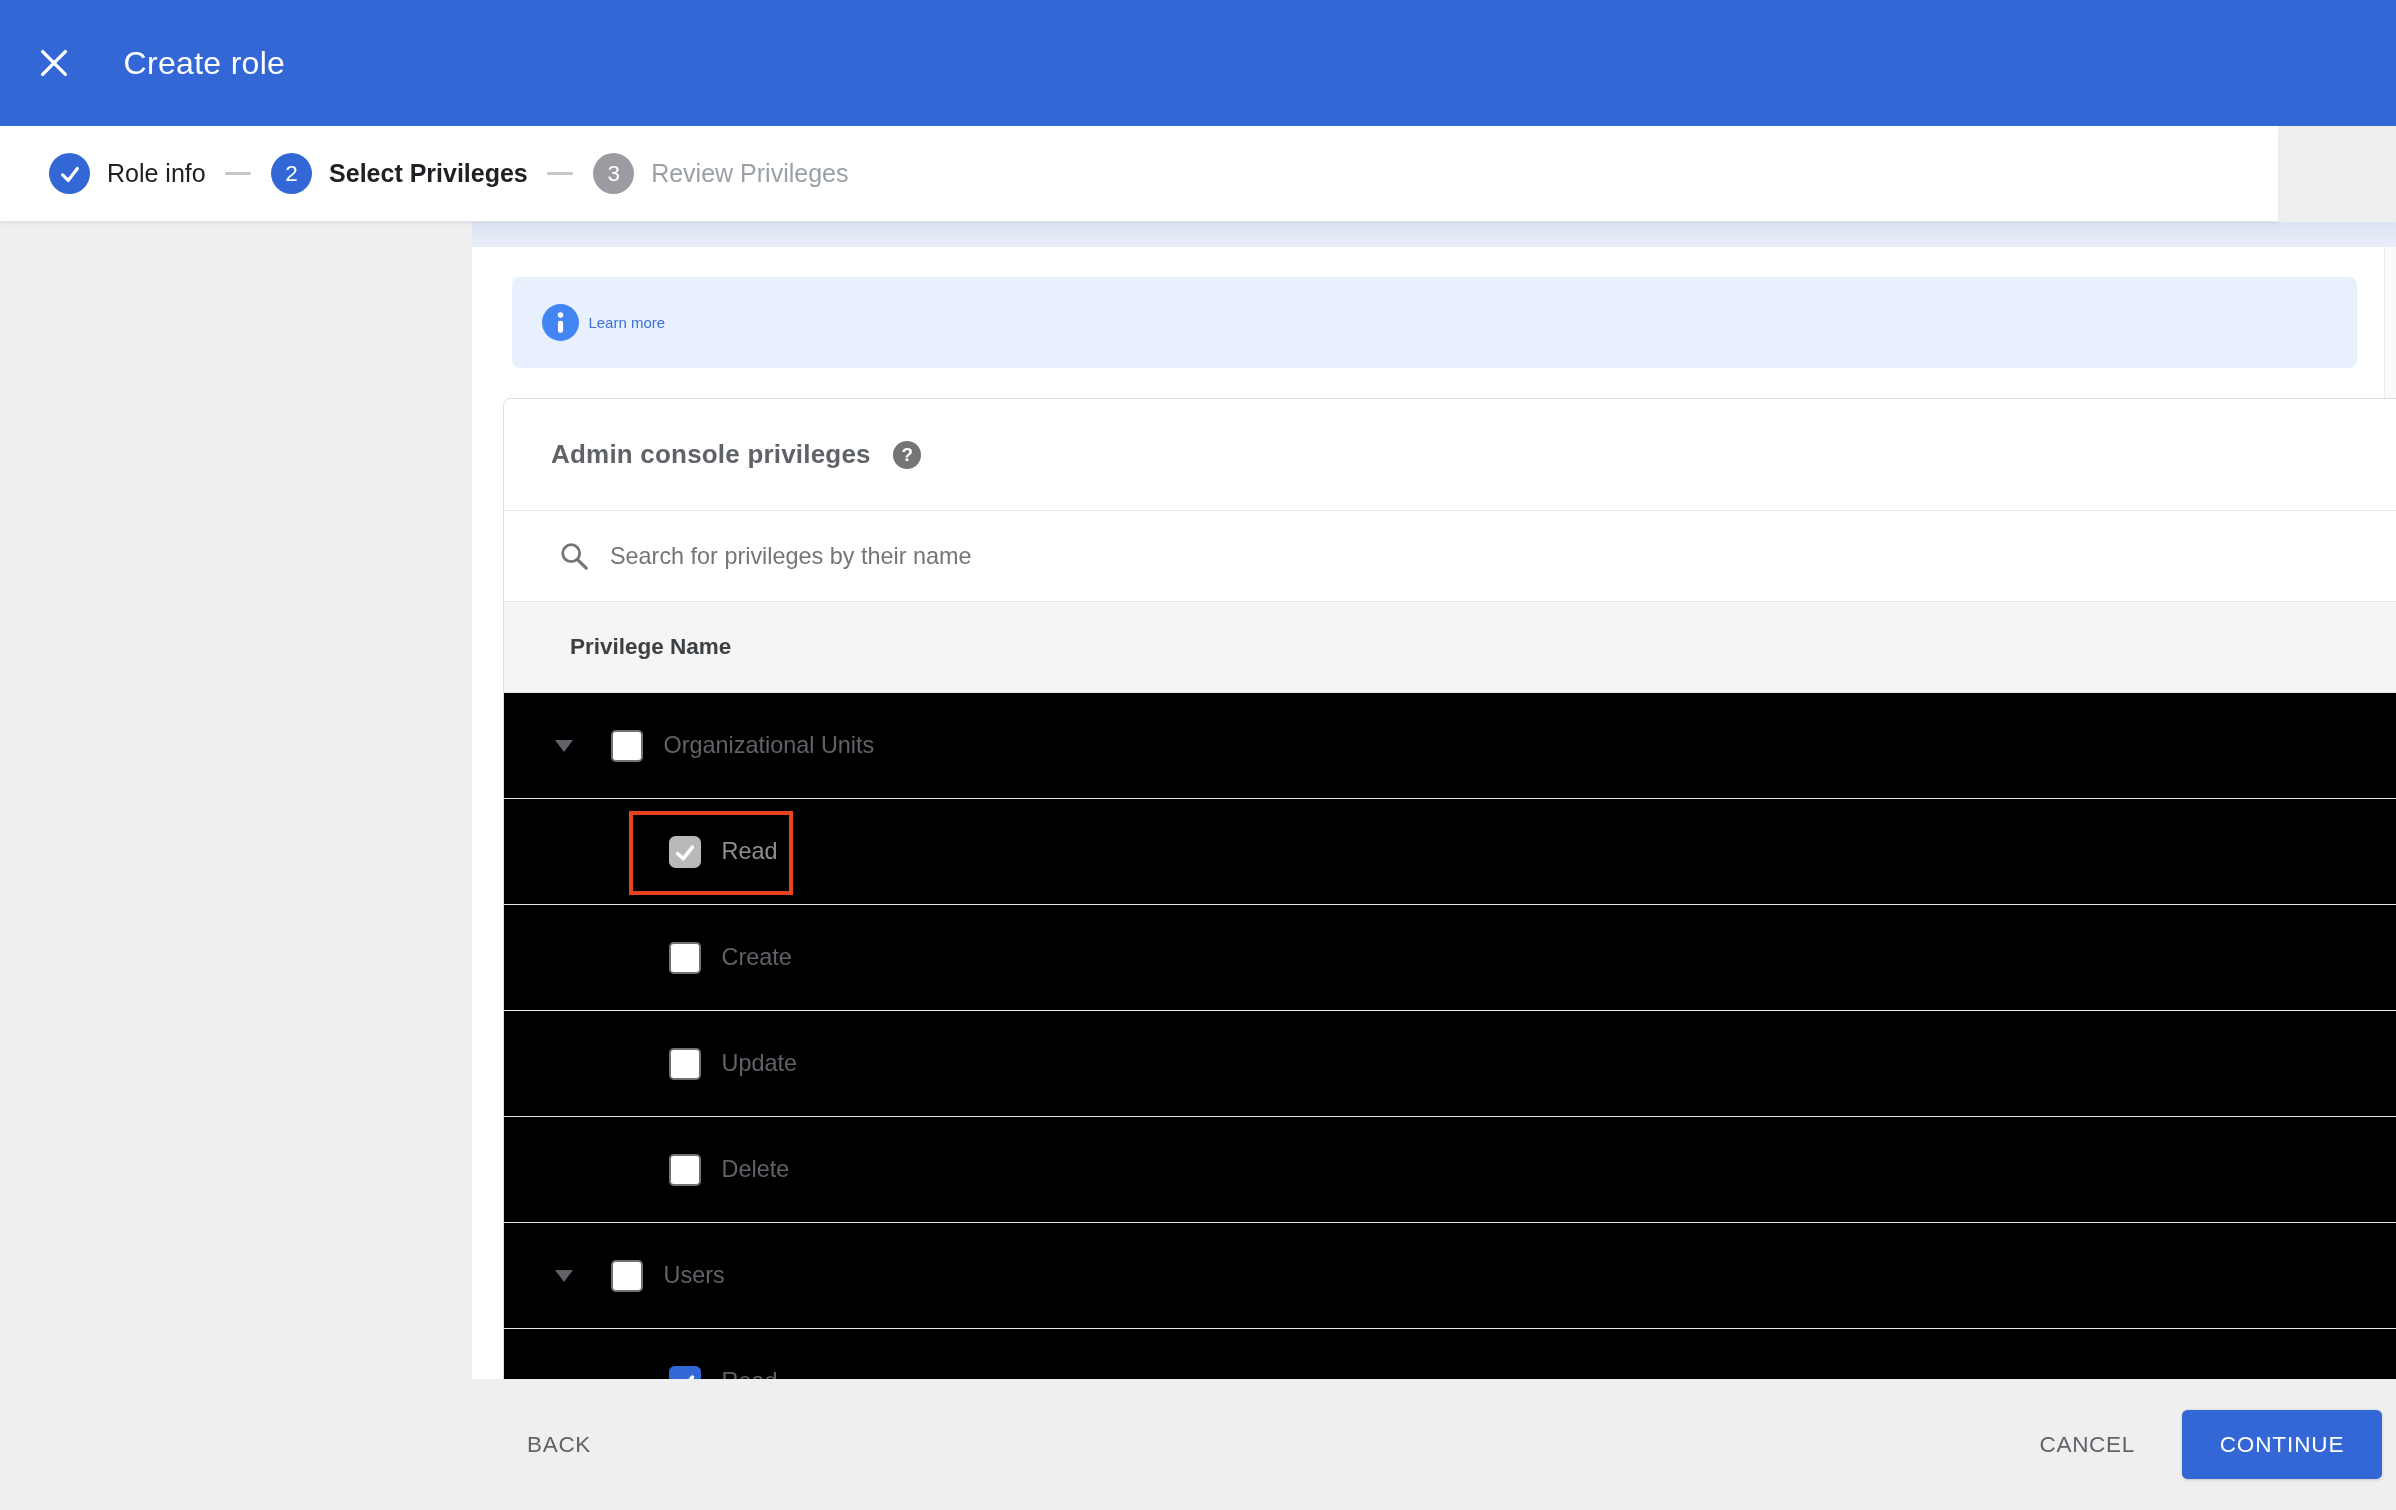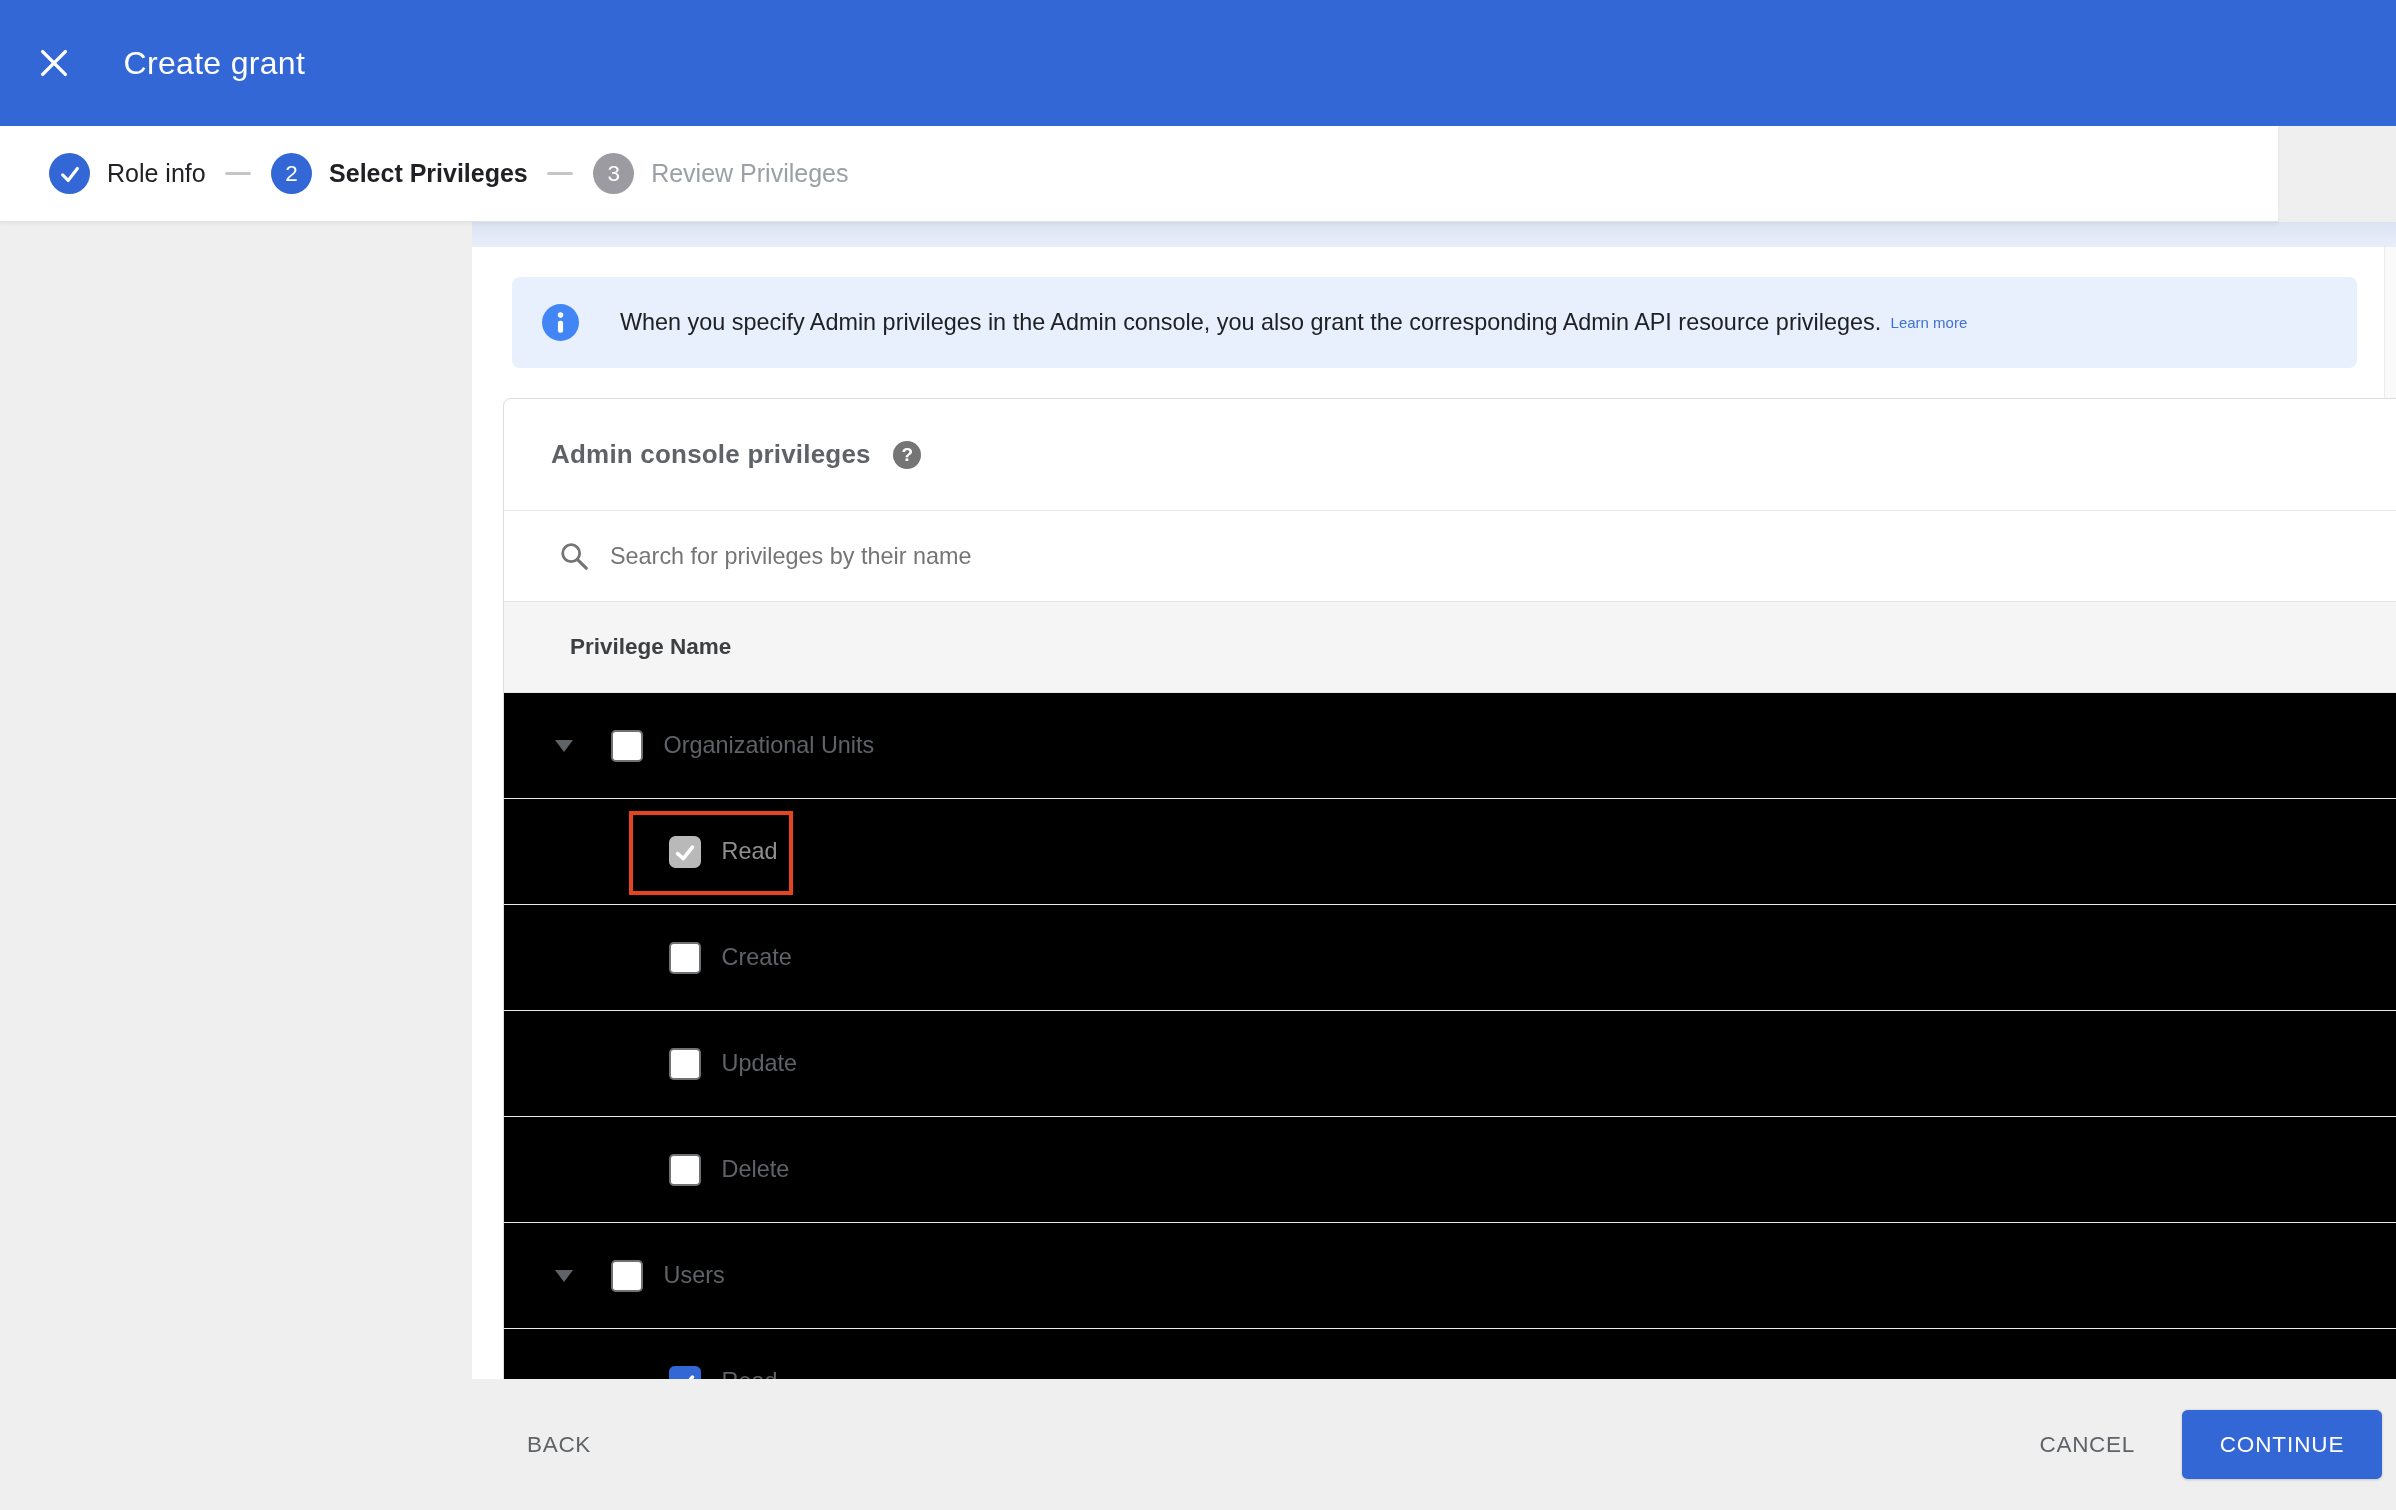--- a/index.html
+++ b/index.html
@@ -146,21 +146,21 @@
 
 <div class="appbar">
   <button class="close-btn">
     <span style="display:flex">
       <svg width="34" height="34" viewBox="0 0 36 36">
         <line x1="6" y1="6" x2="30" y2="30" stroke="#ffffff" stroke-width="3.6" stroke-linecap="round"></line>
         <line x1="30" y1="6" x2="6" y2="30" stroke="#ffffff" stroke-width="3.6" stroke-linecap="round"></line>
       </svg>
     </span>
   </button>
-  <div class="appbar-title">Create grant</div>
+  <div class="appbar-title">Create role</div>
 </div>
 
 <div class="stepper">
   <div class="step done">
     <div class="step-circle done">
       <span style="display:flex">
         <svg width="24" height="24" viewBox="0 0 26 26">
           <polyline points="5,14 11,20 21,7" fill="none" stroke="#ffffff" stroke-width="3.4" stroke-linecap="round" stroke-linejoin="round"></polyline>
         </svg>
       </span>
@@ -188,21 +188,20 @@
   <div class="scrollbar-track"></div>
 
   <div class="banner">
     <span style="display:flex">
       <svg width="37" height="37" viewBox="0 0 40 40">
         <circle cx="20" cy="20" r="20" fill="#4285f4"></circle>
         <circle cx="20" cy="12" r="3" fill="#ffffff"></circle>
         <rect x="17.2" y="18" width="5.6" height="13" rx="2.4" fill="#ffffff"></rect>
       </svg>
     </span>
-    <span class="banner-text">When you specify Admin privileges in the Admin console, you also grant the corresponding Admin API resource privileges.</span>
     <a class="banner-link">Learn more</a>
   </div>
 
   <div class="card" style="position:absolute;">
     <div class="card-title-row">
       <span class="card-title">Admin console privileges</span>
       <span class="help-icon">?</span>
     </div>
 
     <div class="search-row">

